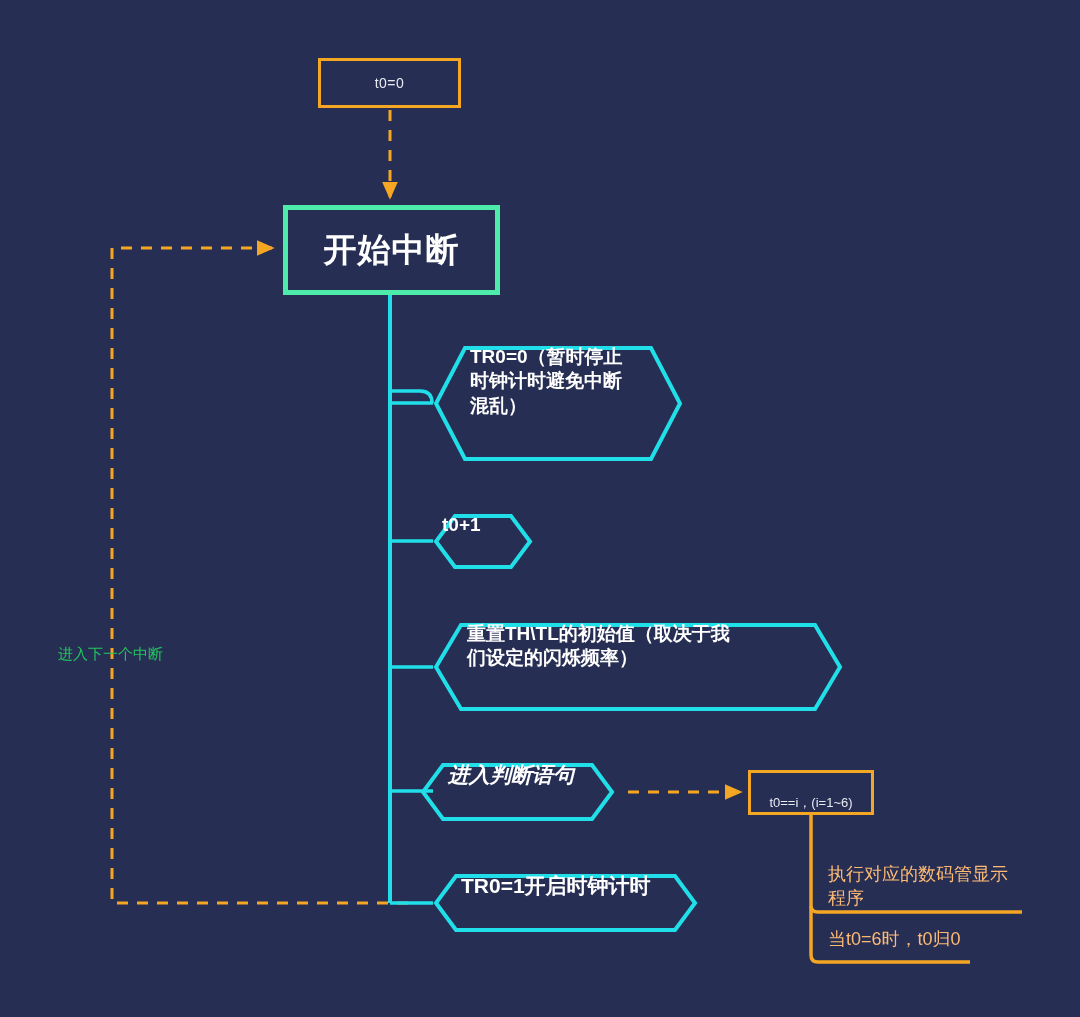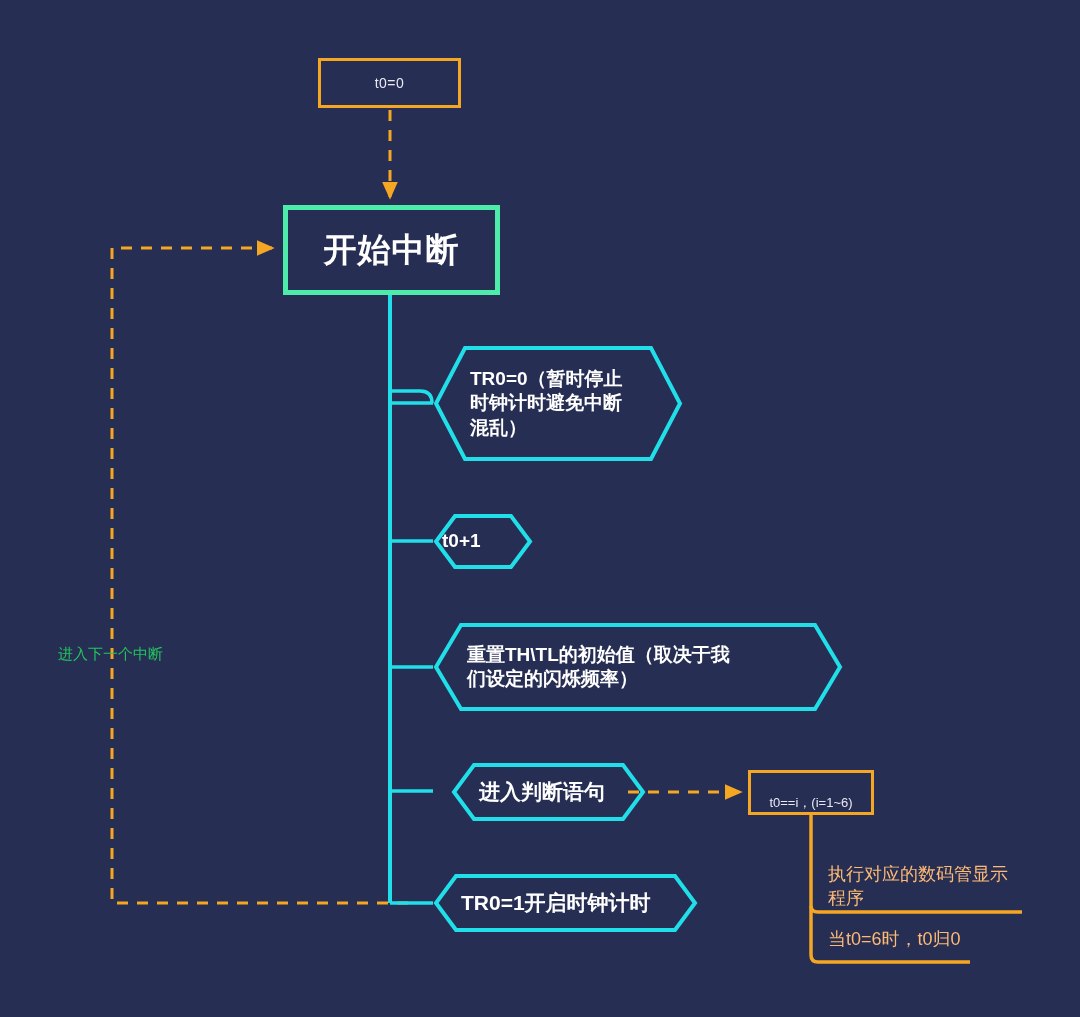--- a/index.html
+++ b/index.html
@@ -65,21 +65,20 @@
     color: #ffffff;
     font-size: 33px;
     font-weight: bold;
     letter-spacing: 1px;
   }
 
   
   .hex {
     position: absolute;
     display: flex;
-    align-items: center;
   }
   .hex .hex-svg {
     position: absolute;
     left: 0;
     top: 0;
   }
   .hex .hex-label {
     position: relative;
     color: #ffffff;
     font-weight: bold;
@@ -189,21 +188,21 @@
   </div>
 
   <div class="hex" style="left:433px; top:622px; width:410px; height:90px;">
     <svg class="hex-svg" width="410" height="90" viewBox="0 0 410 90">
       <path d="M 28 3 L 382 3 L 407 45 L 382 87 L 28 87 L 3 45 Z" fill="none" stroke="#21dfe8" stroke-width="4"></path>
     </svg>
     <span class="hex-label" style="font-size:19px; margin-left:34px;">重置TH\TL的初始值（取决于我
 们设定的闪烁频率）</span>
   </div>
 
-  <div class="hex" style="left:451px; top:762px; width:195px; height:60px;">
+  <div class="hex" style="left:420px; top:762px; width:195px; height:60px;font-style:italic;">
     <svg class="hex-svg" width="195" height="60" viewBox="0 0 195 60">
       <path d="M 23 3 L 172 3 L 192 30 L 172 57 L 23 57 L 3 30 Z" fill="none" stroke="#21dfe8" stroke-width="4"></path>
     </svg>
     <span class="hex-label" style="font-size:21px; margin-left:28px;">进入判断语句</span>
   </div>
 
   <div class="hex" style="left:433px; top:873px; width:265px; height:60px;">
     <svg class="hex-svg" width="265" height="60" viewBox="0 0 265 60">
       <path d="M 23 3 L 242 3 L 262 30 L 242 57 L 23 57 L 3 30 Z" fill="none" stroke="#21dfe8" stroke-width="4"></path>
     </svg>

